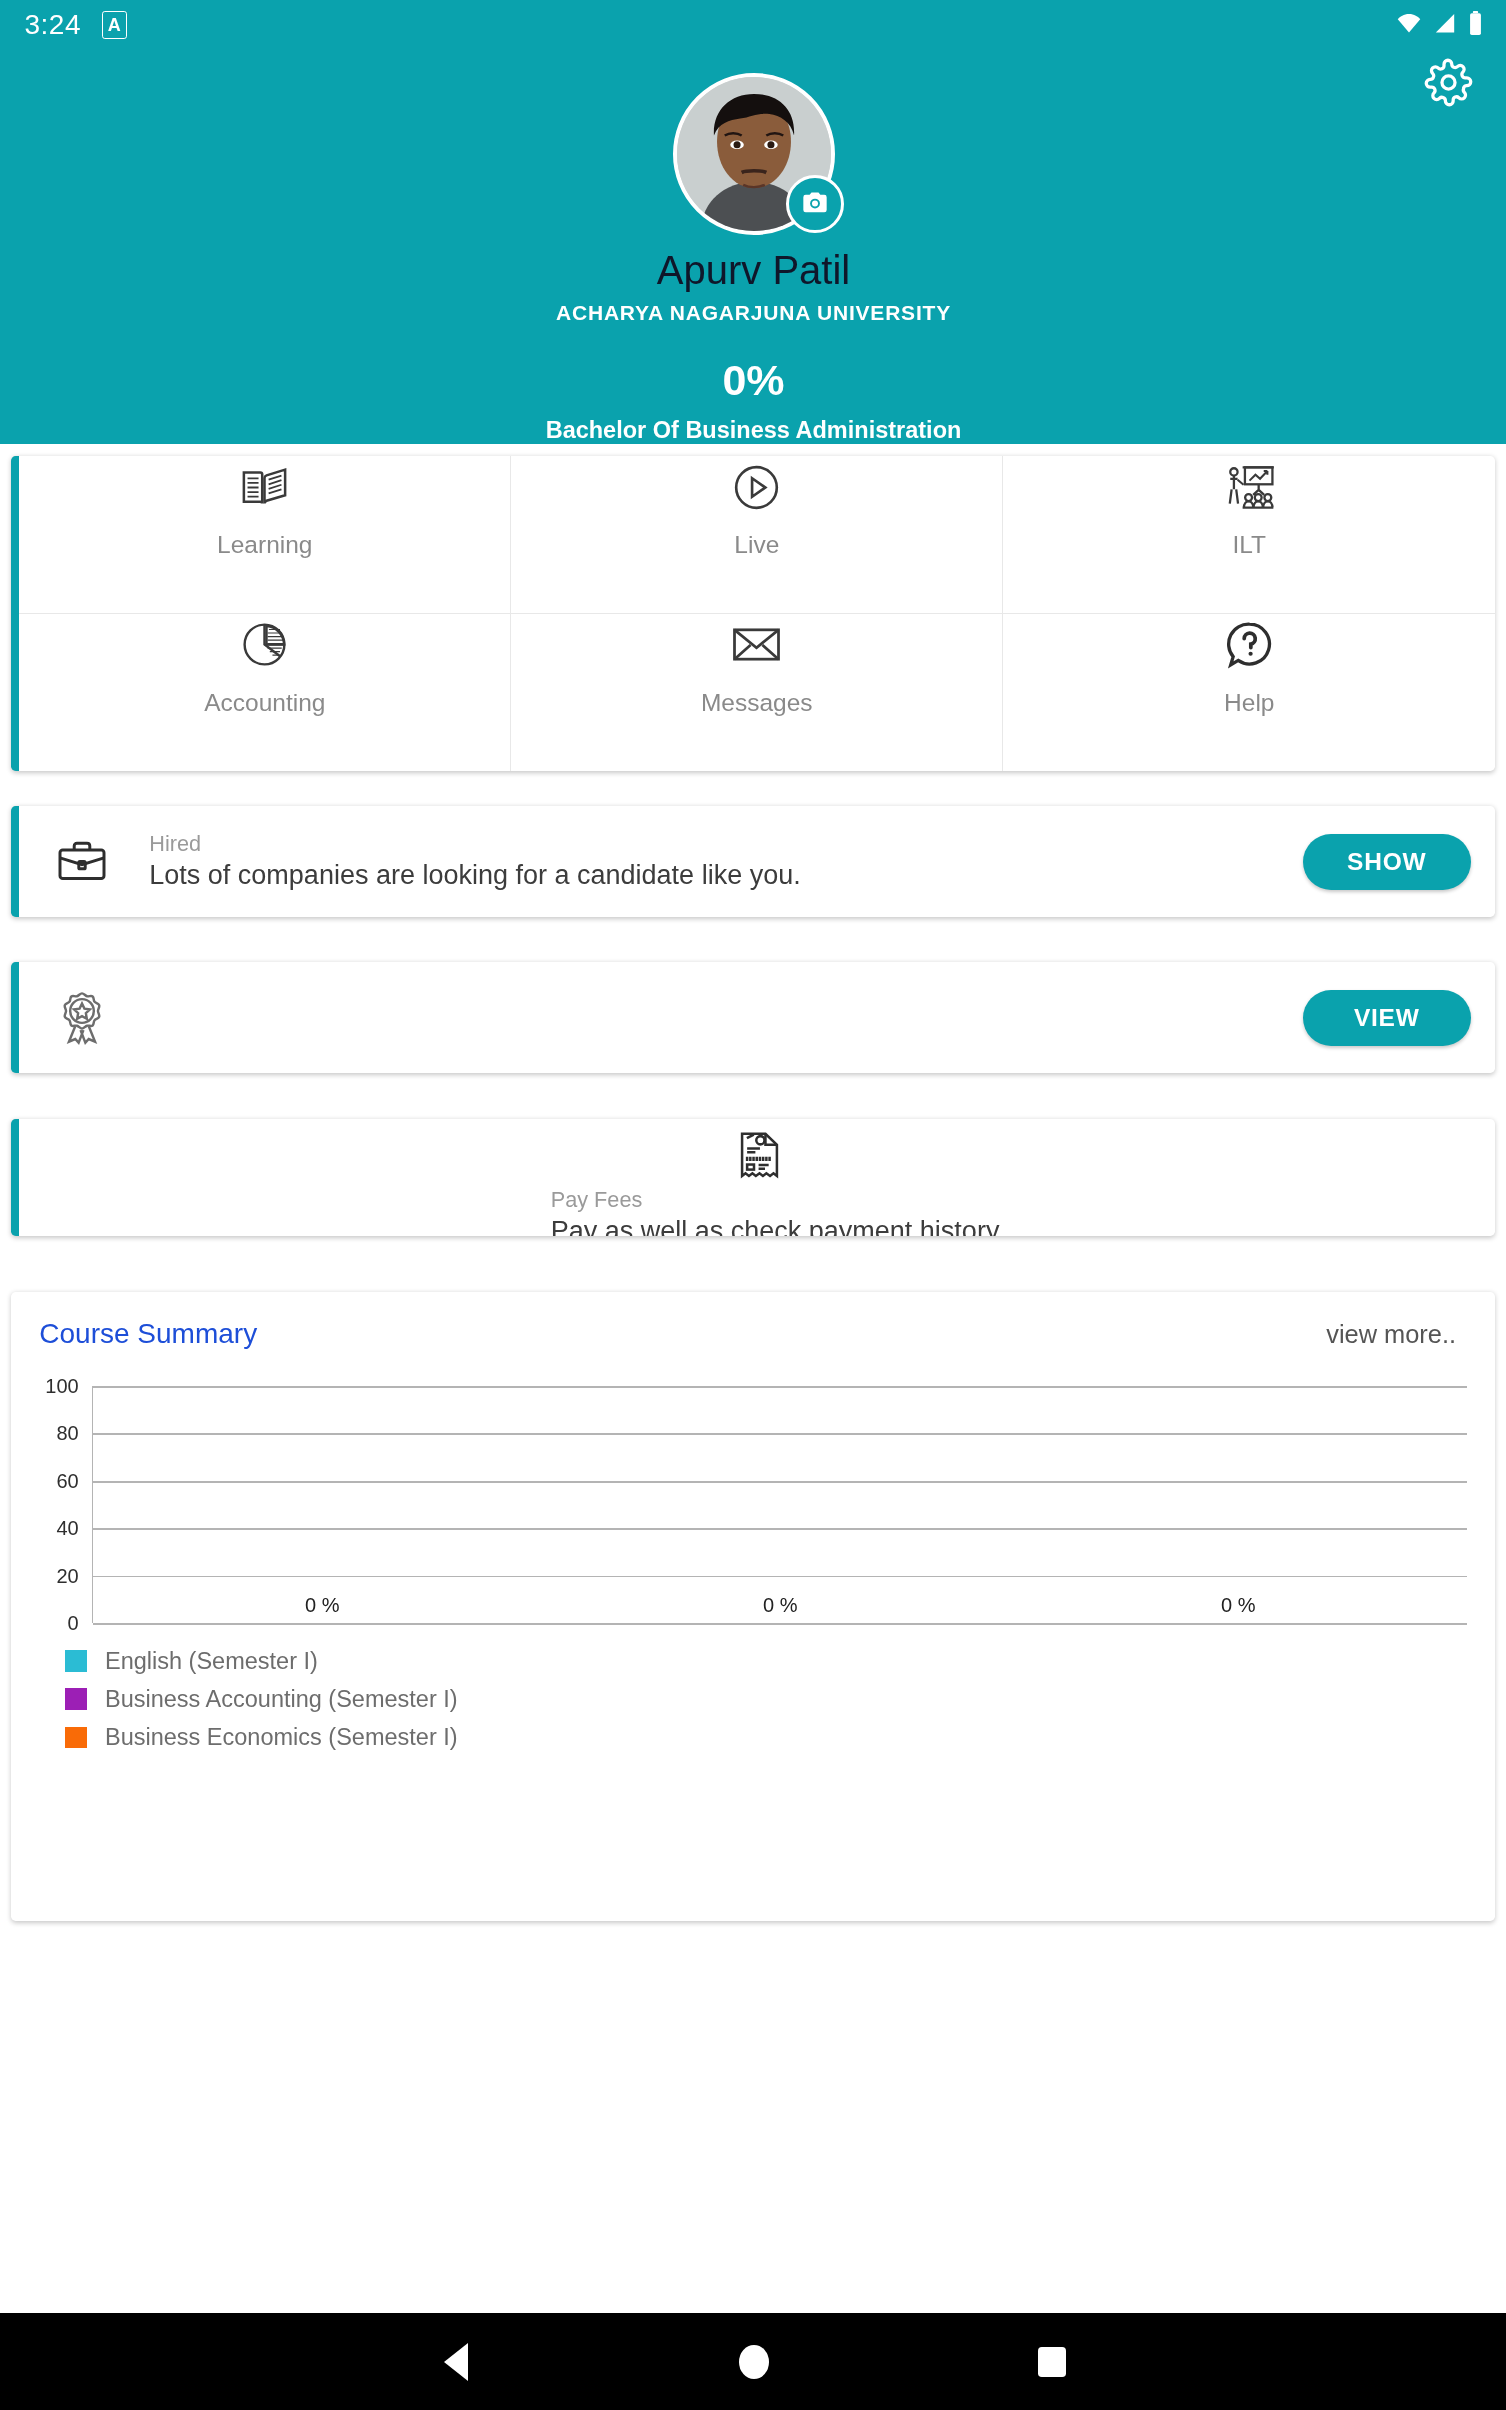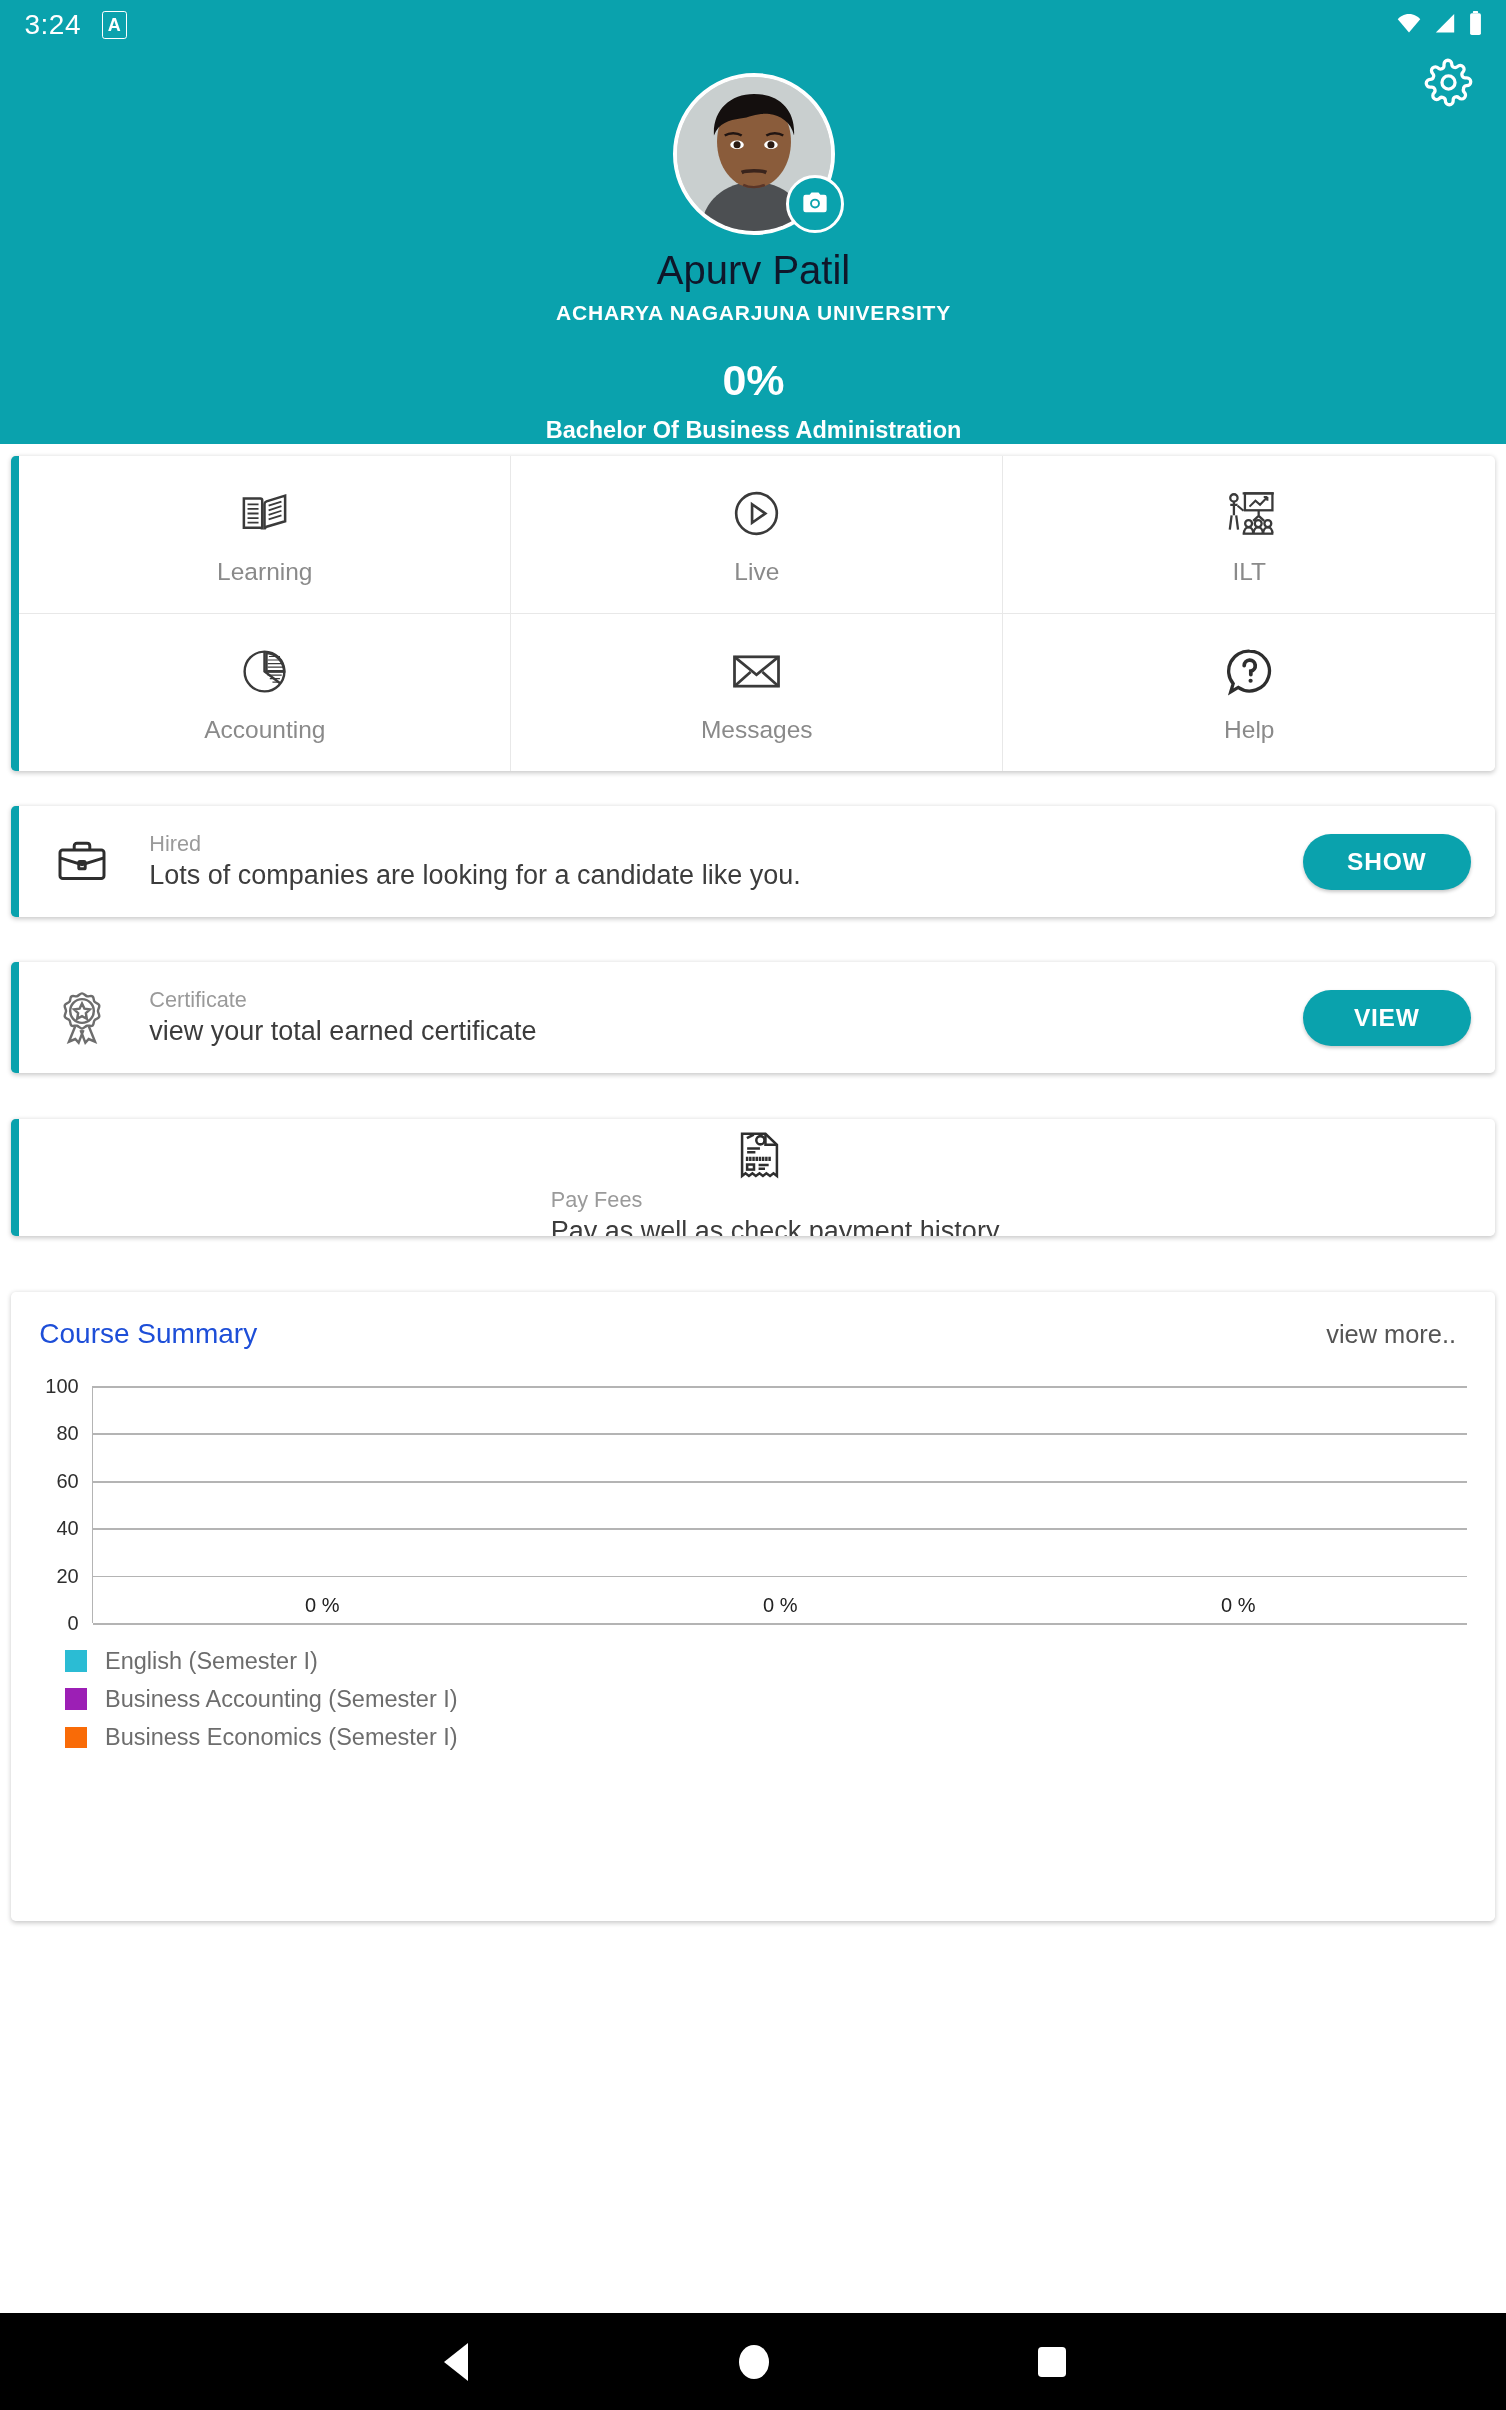--- a/index.html
+++ b/index.html
@@ -152,21 +152,20 @@
     display: grid;
     grid-template-columns: 1fr 1fr 1fr;
     grid-template-rows: 1fr 1fr;
     width: 100%;
     height: 100%;
   }
   .tile {
     display: flex;
     flex-direction: column;
     align-items: center;
-    justify-content: center;
     border-right: 0.9px solid #e8e8e8;
     border-bottom: 0.9px solid #e8e8e8;
     gap: 13px;
   }
   .tile:nth-child(3n) { border-right: none; }
   .tile:nth-child(n+4) { border-bottom: none; }
   .tile-icon { height: 62px; display: flex; align-items: center; justify-content: center; }
   .tile-label {
     font-size: 24.5px;
     color: #8a8a8a;
@@ -531,24 +530,20 @@
   </div>
 
   <div class="card action-card certificate">
     <span class="action-icon">
       <svg width="58" height="58" viewBox="0 0 24 24" fill="none" stroke="#6d6d6d" stroke-width="1">
         <path d="M12 1.8c.8 0 1.3 1 2.1 1.2.8.2 1.7-.4 2.3.1.6.5.3 1.6.8 2.2.5.6 1.6.6 1.9 1.4.3.8-.5 1.6-.5 2.4 0 .8.8 1.6.5 2.4-.3.8-1.4.8-1.9 1.4-.5.6-.2 1.7-.8 2.2-.6.5-1.5-.1-2.3.1-.8.2-1.3 1.2-2.1 1.2s-1.3-1-2.1-1.2c-.8-.2-1.7.4-2.3-.1-.6-.5-.3-1.6-.8-2.2-.5-.6-1.6-.6-1.9-1.4-.3-.8.5-1.6.5-2.4 0-.8-.8-1.6-.5-2.4.3-.8 1.4-.8 1.9-1.4.5-.6.2-1.7.8-2.2.6-.5 1.5.1 2.3-.1.8-.2 1.3-1.2 2.1-1.2z"></path>
         <circle cx="12" cy="9.1" r="4.9"></circle>
         <path d="M12 6l1 2.1 2.3.3-1.7 1.6.4 2.3-2-1.1-2 1.1.4-2.3L8.7 8.4l2.3-.3L12 6z"></path>
         <path d="M9.2 15.4L6.6 21.8l2.6-1.1 1.4 1.5 2-5.2M14.8 15.4l2.6 6.4-2.6-1.1-1.4 1.5-2-5.2"></path>
       </svg>
-    </span>
-    <span class="action-text">
-      <span class="action-title">Certificate</span>
-      <span class="action-desc">view your total earned certificate</span>
     </span>
     <button class="action-btn">VIEW</button>
   </div>
 
   <div class="card action-card payfees">
     <span class="action-icon">
       <svg width="55" height="60" viewBox="0 0 24 24" fill="none" stroke="#2e2e2e" stroke-width="1.1">
         <path d="M4.4 3.2h10.2L19.6 8v13.6l-1.5-1.2-1.5 1.2-1.6-1.2-1.5 1.2-1.5-1.2-1.6 1.2-1.5-1.2-1.5 1.2-1.5-1.2-1.5 1.2V3.2z"></path>
         <path d="M14.6 3.2V8h5"></path>
         <circle cx="12.4" cy="6" r="1.8"></circle>

